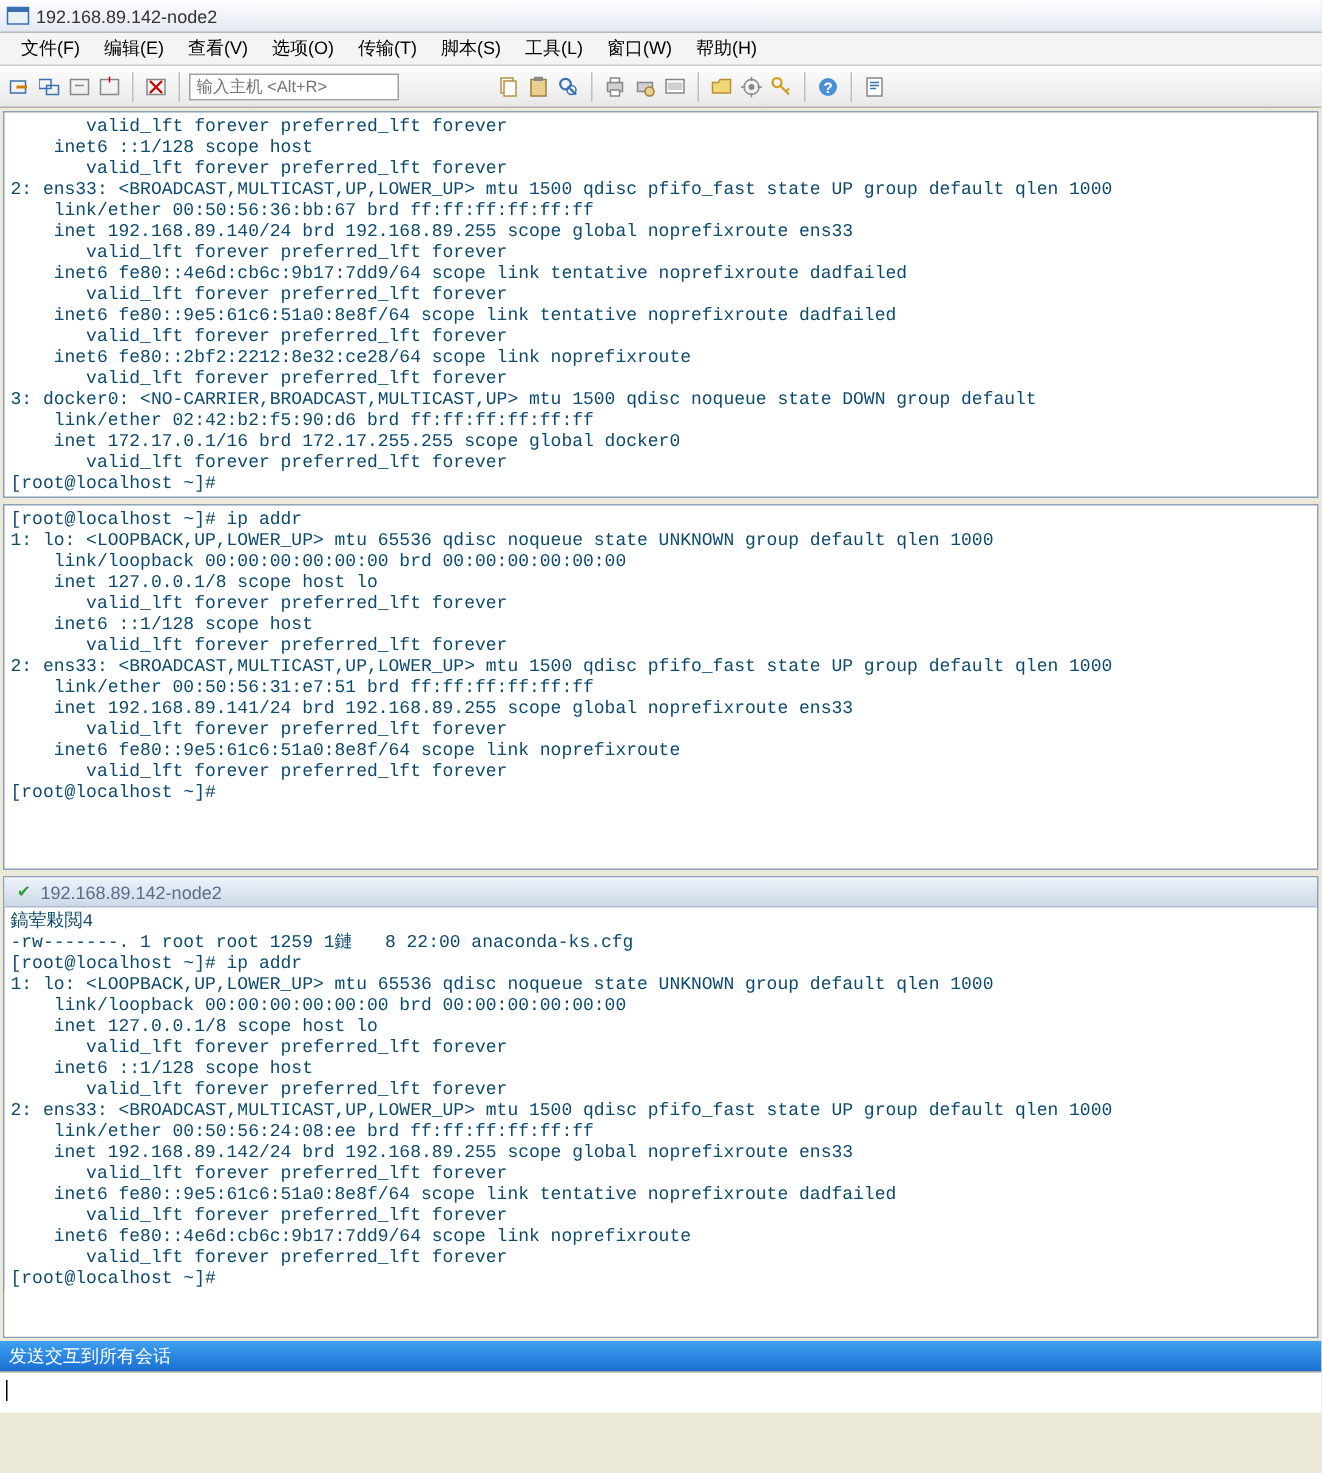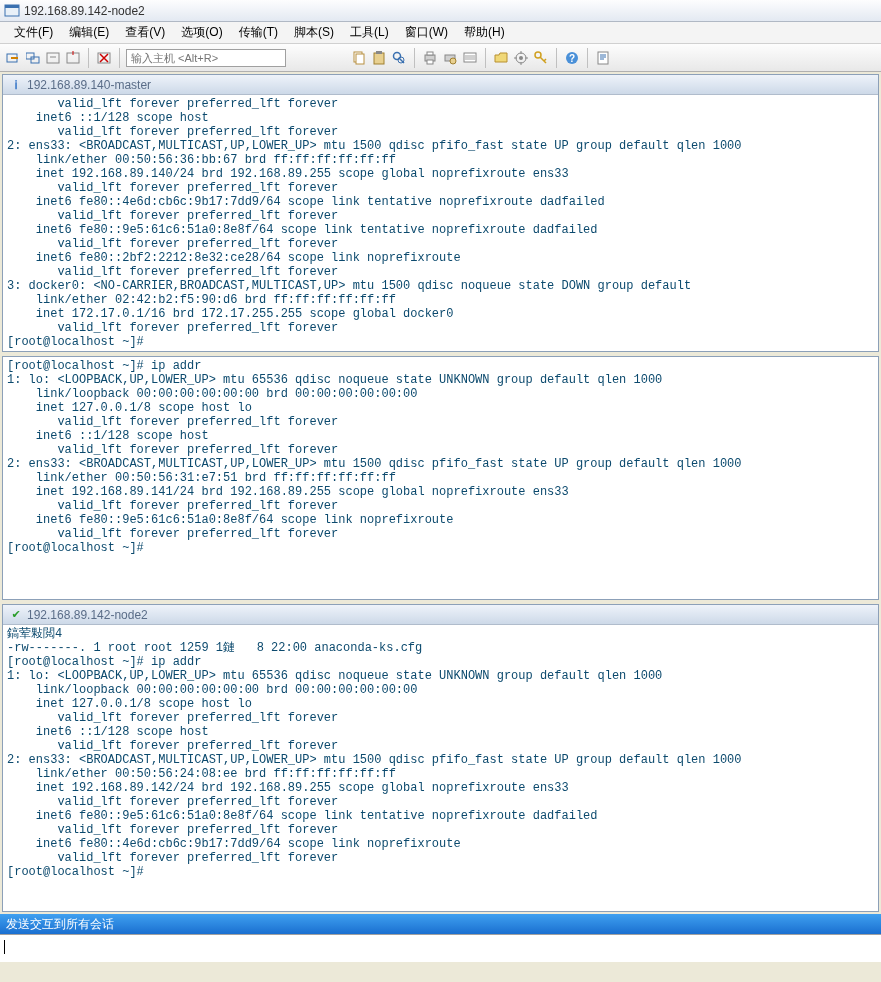--- a/index.html
+++ b/index.html
@@ -5,21 +5,21 @@
   * { margin: 0; padding: 0; box-sizing: border-box; }
   body { font-family: "Microsoft YaHei", "SimSun", Arial, sans-serif; font-size: 12px; background: #ece9d8; width: 881px; }
   .title-bar { height: 22px; background: linear-gradient(to bottom,#fdfdfe,#e3e9f2); display: flex; align-items: center; padding: 0 4px; border-bottom: 1px solid #b0b8c4; }
   .title-icon { width: 16px; height: 16px; margin-right: 4px; display: inline-block; }
   .title-text { color: #333; }
   .menu-bar { height: 22px; background: #f4f4f4; display: flex; align-items: center; padding: 0 6px; border-bottom: 1px solid #d0d0d0; }
   .menu-item { padding: 2px 8px; cursor: pointer; }
   .toolbar { height: 28px; background: linear-gradient(to bottom,#fdfdfd,#e8e8e8); display: flex; align-items: center; padding: 0 4px; border-bottom: 1px solid #b0b0b0; gap: 2px; }
   .tb-btn { width: 18px; height: 18px; display: flex; align-items: center; justify-content: center; cursor: pointer; border-radius:2px; }
   .tb-sep { width: 1px; height: 20px; background: #c0c0c0; margin: 0 4px; }
-  .host-input { border: 1px solid #a0a0a0; height: 18px; padding: 0 4px; width: 160px; font-size:11px; color:#888; }
+  .host-input { border: 1px solid #a0a0a0; height: 18px; padding: 0 4px; width: 140px; font-size:11px; color:#888; }
   .panes { padding: 2px; display:flex; flex-direction:column; gap:4px; }
   .pane { border: 1px solid #8ca0b8; background:#fff; }
   .pane-header { height: 20px; background: linear-gradient(to bottom,#eef3fa,#cdd9e8); display: flex; align-items: center; padding: 0 6px; color: #5a6d88; font-size:12px; border-bottom:1px solid #b0bccc; }
   .pane-header.active .status-dot::after { color:#2a9d2a; content:"✔"; font-size:11px; }
   .status-dot { width:14px; height:14px; margin-right:4px; display:inline-flex; align-items:center; justify-content:center;}
   .info-dot::after { content:"ℹ"; color:#3a78c8; font-size:12px; font-weight:bold;}
   .pane-body { font-family: Consolas, "Courier New", monospace; font-size:12px; line-height:14px; color:#0c4a6e; padding:2px 4px; white-space:pre; overflow:hidden; }
   .footer-bar { height:20px; background: linear-gradient(to bottom,#3fa0f0,#1a6fd0); color:#fff; padding:2px 6px; font-size:12px; display:flex; align-items:center; }
   .input-area { height:28px; background:#fff; border-top:1px solid #a0a0a0; padding:4px; }
   .input-area .cursor { display:inline-block; border-left:1px solid #000; height:14px; animation:blink 1s infinite; vertical-align:middle;}
@@ -157,24 +157,20 @@
       <svg width="14" height="14">
         <rect x="2" y="1" width="10" height="12" fill="#fff" stroke="#888"></rect>
         <path d="M4 4 L10 4 M4 6 L10 6 M4 8 L8 8" stroke="#3a70b0"></path>
       </svg>
     </span>
 </div>
 
 <div class="panes">
 
   <div class="pane">
-    <div class="pane-header">
-      <span class="status-dot info-dot"></span>
-      <span>192.168.89.140-master</span>
-    </div>
     <div class="pane-body">       valid_lft forever preferred_lft forever
     inet6 ::1/128 scope host
        valid_lft forever preferred_lft forever
 2: ens33: &lt;BROADCAST,MULTICAST,UP,LOWER_UP&gt; mtu 1500 qdisc pfifo_fast state UP group default qlen 1000
     link/ether 00:50:56:36:bb:67 brd ff:ff:ff:ff:ff:ff
     inet 192.168.89.140/24 brd 192.168.89.255 scope global noprefixroute ens33
        valid_lft forever preferred_lft forever
     inet6 fe80::4e6d:cb6c:9b17:7dd9/64 scope link tentative noprefixroute dadfailed
        valid_lft forever preferred_lft forever
     inet6 fe80::9e5:61c6:51a0:8e8f/64 scope link tentative noprefixroute dadfailed

